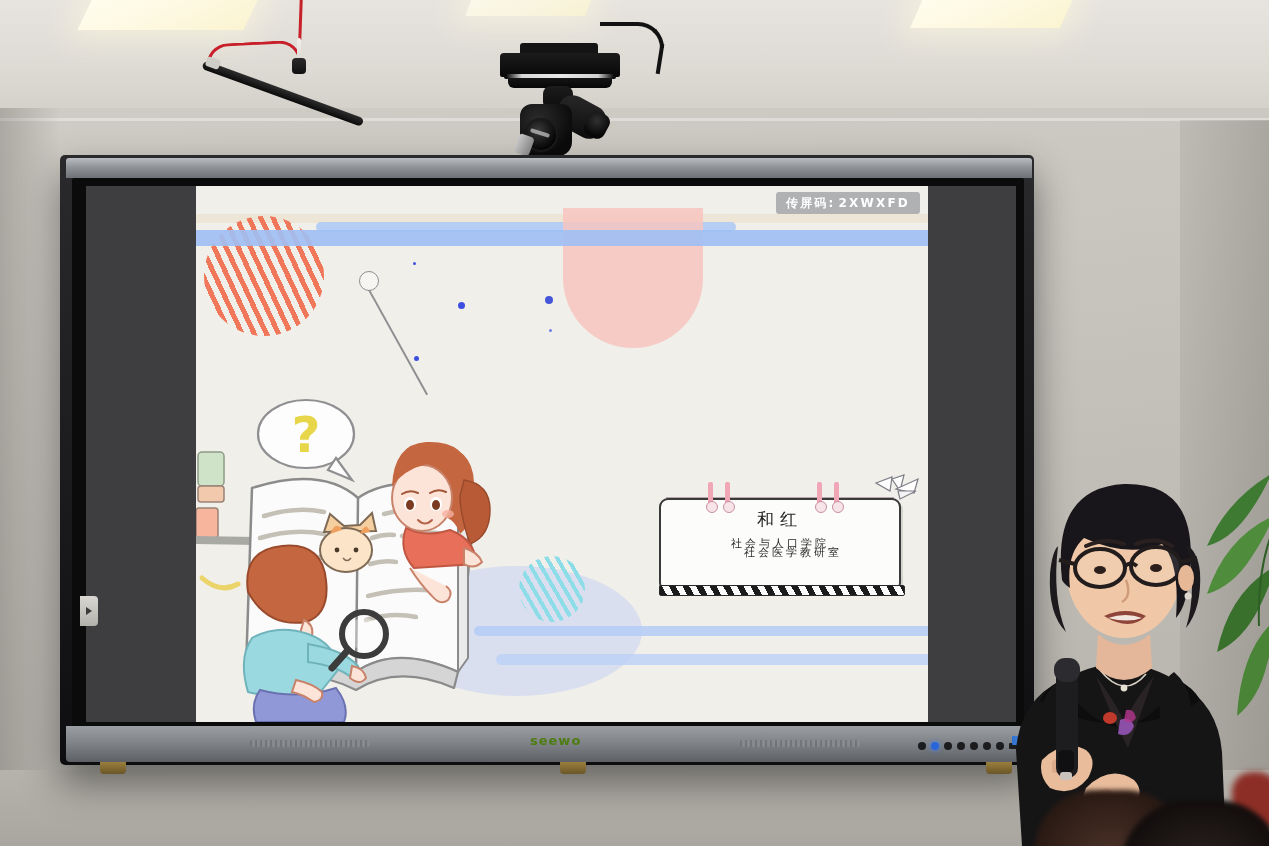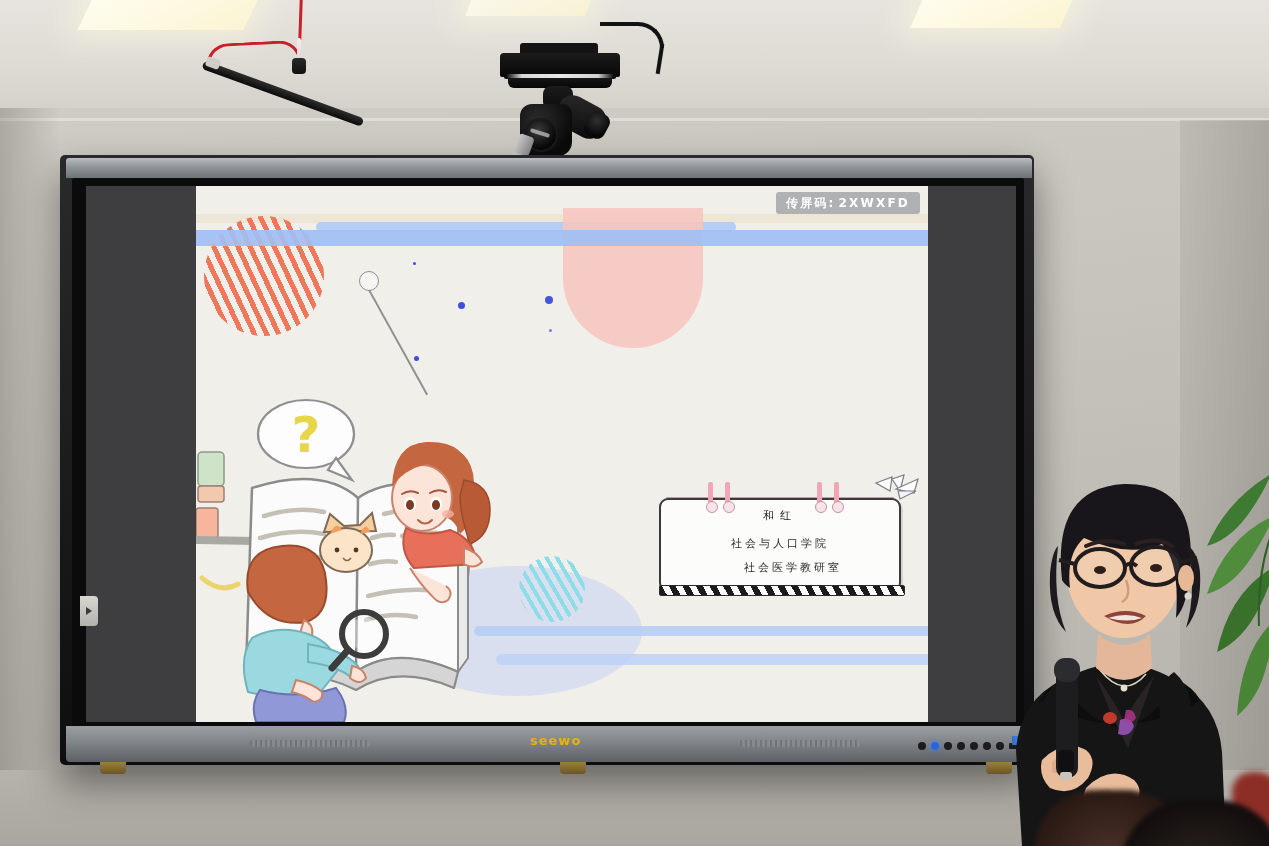--- a/index.html
+++ b/index.html
@@ -157,21 +157,21 @@
     position:absolute; left:86px; top:186px; width:930px; height:536px;
     background:#3e3e41; overflow:hidden;
   }
   .display-bottombezel{
     position:absolute; left:66px; top:726px; width:966px; height:36px;
     background:linear-gradient(180deg,#9a9da2 0%, #84878c 40%, #5d6065 100%);
     border-radius:0 0 4px 4px;
   }
   .seewo-logo{
     position:absolute; left:530px; top:733px; width:70px; height:16px;
-    color:#eab308; font-size:13px; letter-spacing:1px; font-weight:700;
+    color:#4d7c0f; font-size:13px; letter-spacing:1px; font-weight:700;
     font-family:"DejaVu Sans", sans-serif;
   }
   .bezel-vent{
     position:absolute; top:740px; width:120px; height:7px;
     background:repeating-linear-gradient(90deg,#6c6f74 0 2px, #8a8d92 2px 5px);
     border-radius:2px; opacity:.7;
   }
   .btn-row{ position:absolute; left:918px; top:740px; display:flex; align-items:center; gap:5px; }
   .bzbtn{ width:8px; height:8px; border-radius:50%; background:#1c1c1e; }
   .bzbtn.power{ background:#2a66d8; box-shadow:0 0 5px #3f82ff; }
@@ -287,28 +287,28 @@
   .pin::after{
     content:""; position:absolute; left:-2.5px; bottom:-5px; width:10px; height:10px;
     border:1.5px solid #c98fa0; border-radius:50%; background:#f7e4e9;
   }
   .pin1{ left:512px; top:296px; }
   .pin2{ left:529px; top:296px; }
   .pin3{ left:621px; top:296px; }
   .pin4{ left:638px; top:296px; }
   .card-name{
     position:absolute; left:463px; top:322px; width:242px; text-align:center;
-    font-family:"DejaVu Serif", serif; font-size:11px; color:#222; letter-spacing:6px;
+    font-family:"DejaVu Serif", serif; font-size:17px; color:#222; letter-spacing:6px;
   }
   .card-line1, .card-line2{
     position:absolute; left:463px; width:242px; text-align:center;
     font-family:"DejaVu Serif", serif; font-size:11px; color:#2b2b2b; letter-spacing:3px;
   }
   .card-line1{ top:350px; }
-  .card-line2{ top:374px;padding-left:26px; }
+  .card-line2{ top:359px;padding-left:26px; }
   .origami{ position:absolute; left:678px; top:285px; width:50px; height:36px; }
 
   
   .illus{ position:absolute; left:0px; top:196px; width:300px; height:340px; }
 
   
   .plant{ position:absolute; left:1185px; top:470px; width:90px; height:280px; }
   .person{ position:absolute; left:1000px; top:420px; width:262px; height:426px; }
   .aud1{
     position:absolute; left:1035px; top:790px; width:150px; height:90px;

